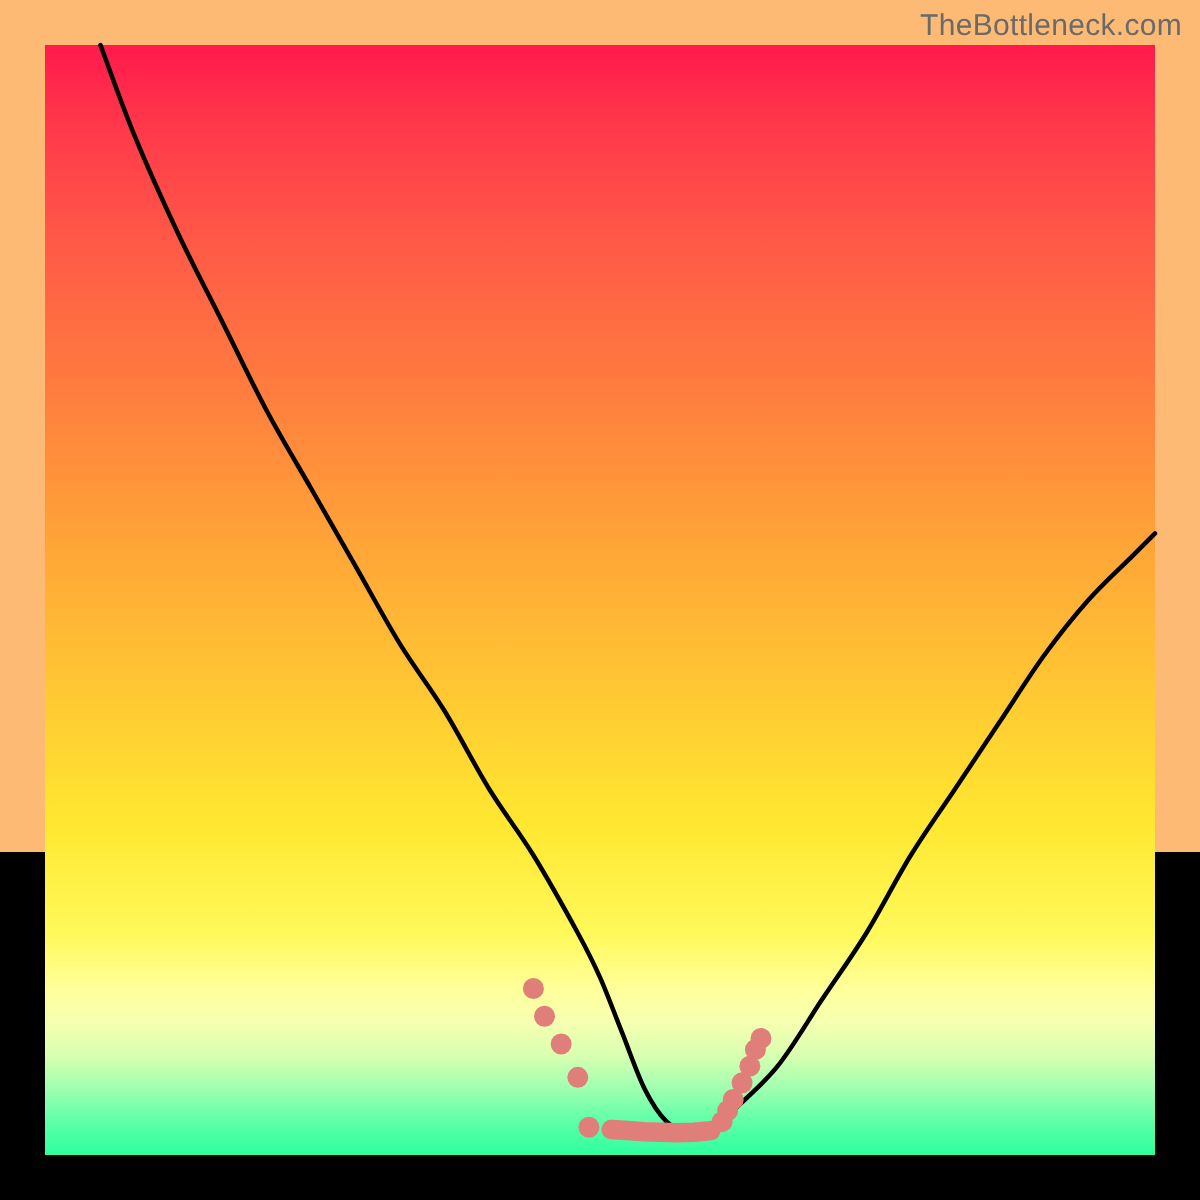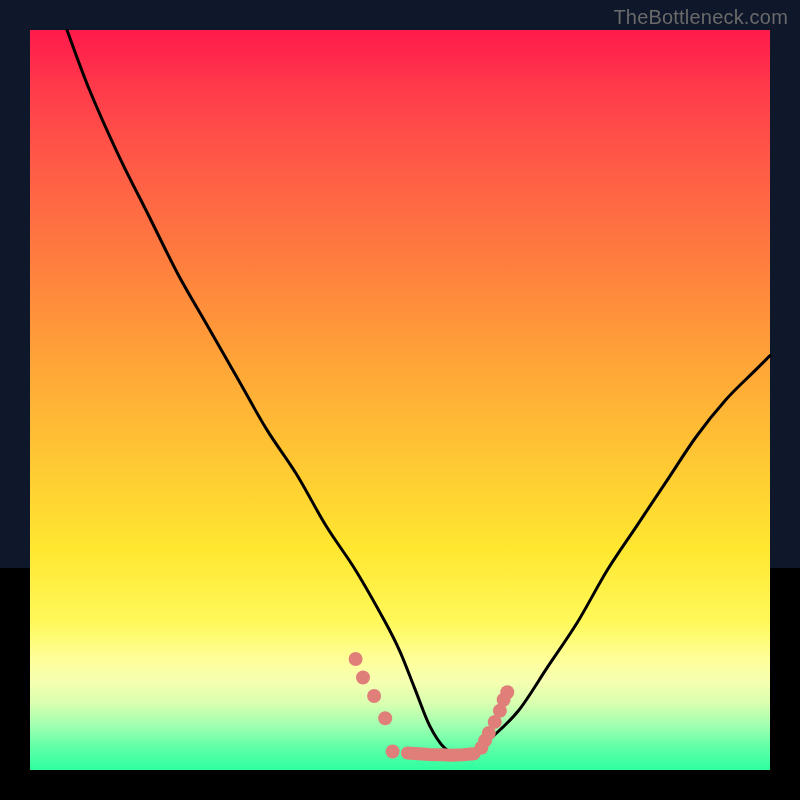--- a/index.html
+++ b/index.html
@@ -8,21 +8,21 @@
     width: 800px;
     height: 800px;
     background: #000;
     font-family: Arial, Helvetica, sans-serif;
     overflow: hidden;
   }
   .frame {
     position: relative;
     width: 800px;
     height: 568px;
-    background: #0f172a;
+    background: #fdba74;
   }
   .plot-area {
     position: absolute;
     left: 30px;
     top: 30px;
     width: 740px;
     height: 740px;
     
     background: linear-gradient(
       to bottom,

